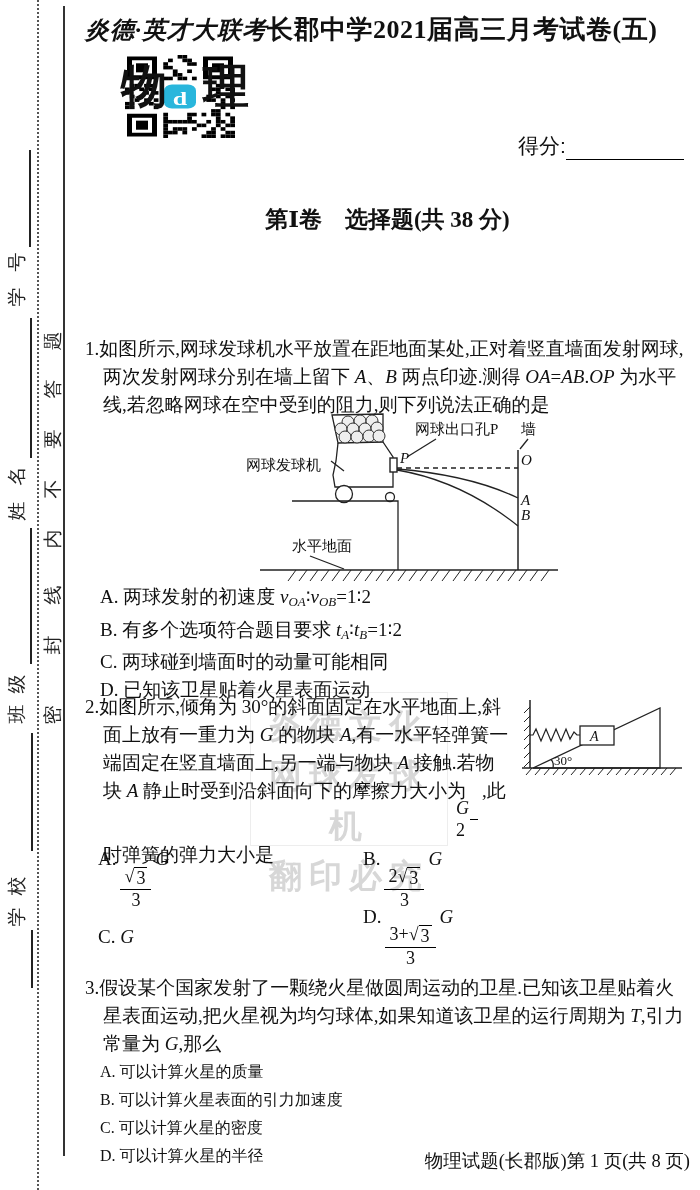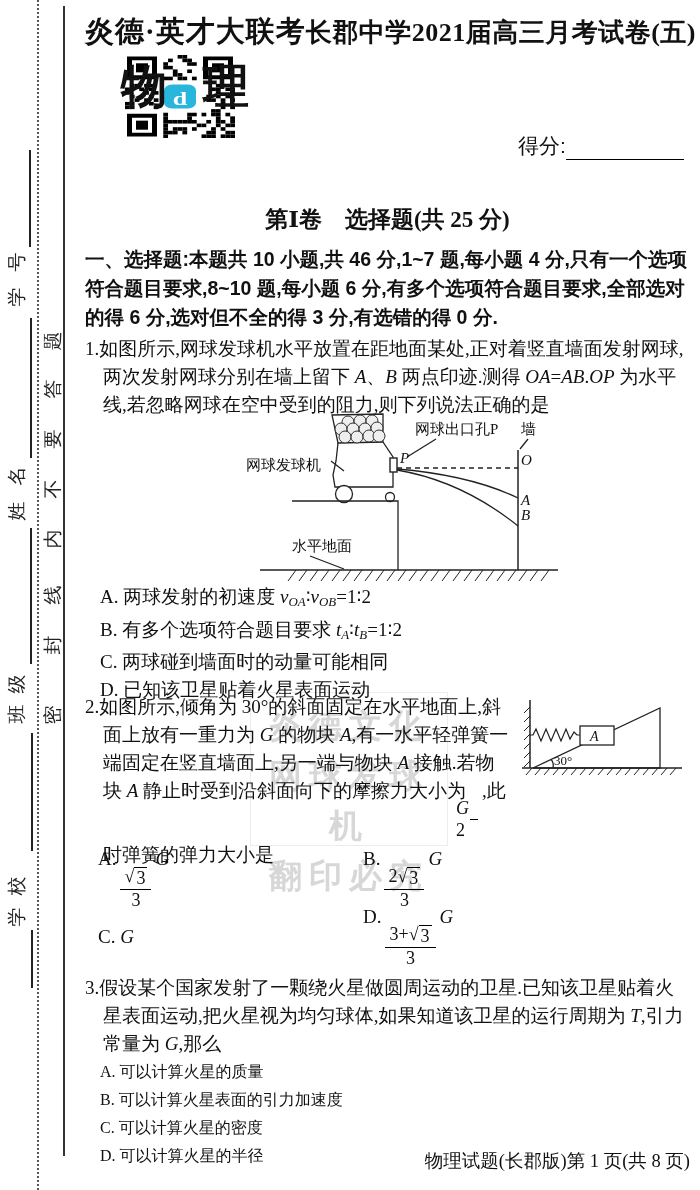--- a/index.html
+++ b/index.html
@@ -9,21 +9,21 @@
   
   .dotted-line{position:absolute;left:37px;top:0;height:1190px;width:0;border-left:2px dotted #555;}
   .solid-line{position:absolute;left:63px;top:6px;height:1150px;width:2px;background:#333;}
   .vchar{position:absolute;width:22px;height:22px;line-height:22px;text-align:center;
          font-size:19px;transform:rotate(-90deg);color:#222;}
   .ufield{position:absolute;width:2px;background:#222;}
 
   
   .content{position:absolute;left:85px;top:0;width:605px;height:1190px;}
   .exam-title{position:absolute;left:0;top:12px;width:605px;white-space:nowrap;font-weight:bold;}
-  .title-script{font-size:29px;font-family:"Liberation Serif",serif;letter-spacing:1px;}
+  .title-script{font-size:24px;font-family:"Liberation Serif",serif;font-style:italic;letter-spacing:1px;}
   .title-rest{font-size:26px;letter-spacing:.5px;}
   .qr-box{position:absolute;left:40px;top:55px;width:110px;height:83px;}
   .subject{position:absolute;left:0;top:56px;width:605px;text-align:left;
            font-size:46px;font-weight:bold;letter-spacing:36px;text-indent:36px;
            font-family:"Liberation Sans","DejaVu Sans",sans-serif;}
   .score-row{position:absolute;left:433px;top:132px;font-size:21px;font-weight:normal;
              font-family:"Liberation Sans","DejaVu Sans",sans-serif;}
   .score-line{display:inline-block;width:118px;height:19px;border-bottom:1.5px solid #000;vertical-align:bottom;}
   .exam-info{position:absolute;left:0;top:161px;width:605px;font-size:19px;font-weight:600;letter-spacing:.2px;}
   .section-title{position:absolute;left:0;top:204px;width:605px;text-align:center;
@@ -241,23 +241,22 @@
       </svg>
     </div>
 
     <div class="subject">物理</div>
 
     <div class="score-row">
       <span>得分:</span><span class="score-line"></span>
     </div>
 
 
-    <div class="section-title">第Ⅰ卷　选择题(共 25 分)</div>
-
-    <div class="instructions"><span>一、选择题:本题共 10 小题,共 46 分,1~7 题,每小题 4 分,只有一个选项符合题目要求,8~10 题,每小题 6 分,有多个选项符合题目要求,全部选对的得 6 分,选对但不全的得 3 分,有选错的得 0 分.</span></div>
+    <div class="section-title">第Ⅰ卷　选择题(共 38 分)</div>
+
 
     <div class="q1">
       <div class="qbody"><span>1.</span><span><span>如图所示,网球发球机水平放置在距地面某处,正对着竖直墙面发射网球,两次发射网球分别在墙上留下 </span><span class="it">A</span><span>、</span><span class="it">B</span><span> 两点印迹.测得 </span><span class="it">OA</span><span>=</span><span class="it">AB</span><span>.</span><span class="it">OP</span><span> 为水平线,若忽略网球在空中受到的阻力,则下列说法正确的是</span></span></div>
     </div>
 
     <div class="figure1">
       <svg width="330" height="172" viewBox="0 0 330 172" fill="none" stroke="#222" stroke-width="1.3">
 
         <polygon points="100,2 151,1 151,29 106,30"></polygon>
         <g fill="#eee" stroke="#333" stroke-width="1">

